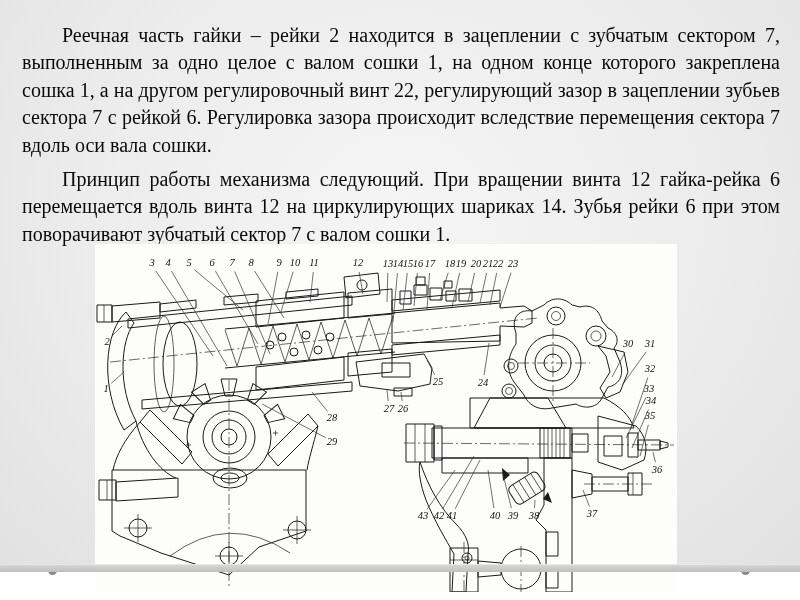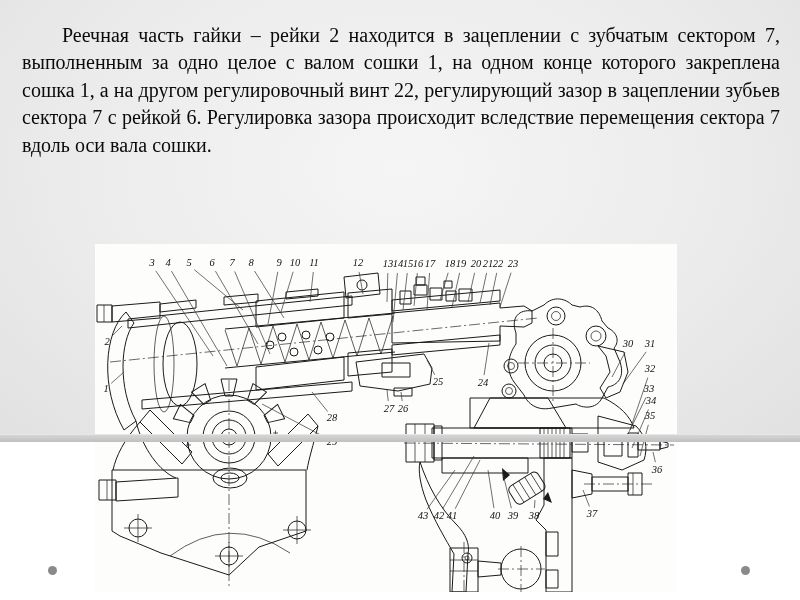--- a/index.html
+++ b/index.html
@@ -1,18 +1,18 @@
 <!DOCTYPE html>
 <html><head>
 <meta charset="utf-8">
 <style>
   html,body{margin:0;padding:0;}
   body{width:800px;height:600px;overflow:hidden;
        font-family:"Liberation Serif", serif;}
-  .slide{position:relative;width:800px;height:442px;
+  .slide{position:relative;width:800px;height:572px;
          background:radial-gradient(ellipse at 50% 38%, #f5f5f5 0%, #ececec 55%, #e1e1e1 100%);}
   .textblock{position:absolute;left:22px;right:20px;top:22px;color:#0a0a0a;}
   .textblock p{margin:0 0 7px 0;font-size:20px;line-height:27.4px;
                text-align:justify;text-indent:40px;}
   .figure{position:absolute;left:95px;top:244px;width:582px;height:348px;
           background:#fdfdfc;}
   .figure svg{display:block;width:100%;height:100%;}
   .dot{position:absolute;width:9px;height:9px;border-radius:50%;background:#8a8a8a;top:566px;}
   .dot.left{left:48px;} .dot.right{left:741px;}
   .footerbar{position:absolute;left:0;bottom:0;width:800px;height:7px;
@@ -24,20 +24,21 @@
   .callout{font:italic 10.5px "Liberation Serif", serif;fill:#111;text-anchor:middle;}
   .leader{stroke:#333;stroke-width:.7;fill:none;}
 </style>
 </head>
 <body>
 
 <div class="slide">
 
   <div class="textblock">
     <p>Реечная часть гайки – рейки 2 находится в зацеплении с зубчатым сектором 7, выполненным за одно целое с валом сошки 1, на одном конце которого закреплена сошка 1, а на другом регулировочный винт 22, регулирующий зазор в зацеплении зубьев сектора 7 с рейкой 6. Регулировка зазора происходит вследствие перемещения сектора 7 вдоль оси вала сошки.</p>
+    <p>Принцип работы механизма следующий. При вращении винта 12 гайка-рейка 6 перемещается вдоль винта 12 на циркулирующих шариках 14. Зубья рейки 6 при этом поворачивают зубчатый сектор 7 с валом сошки 1.</p>
   </div>
 
   <div class="figure">
     <svg viewBox="95 244 582 348">
       <defs>
         <pattern id="h1" patternUnits="userSpaceOnUse" width="5" height="5" patternTransform="rotate(45)">
           <line x1="0" y1="0" x2="0" y2="5" stroke="#3a3a3a" stroke-width="0.8"></line>
         </pattern>
       </defs>
 

